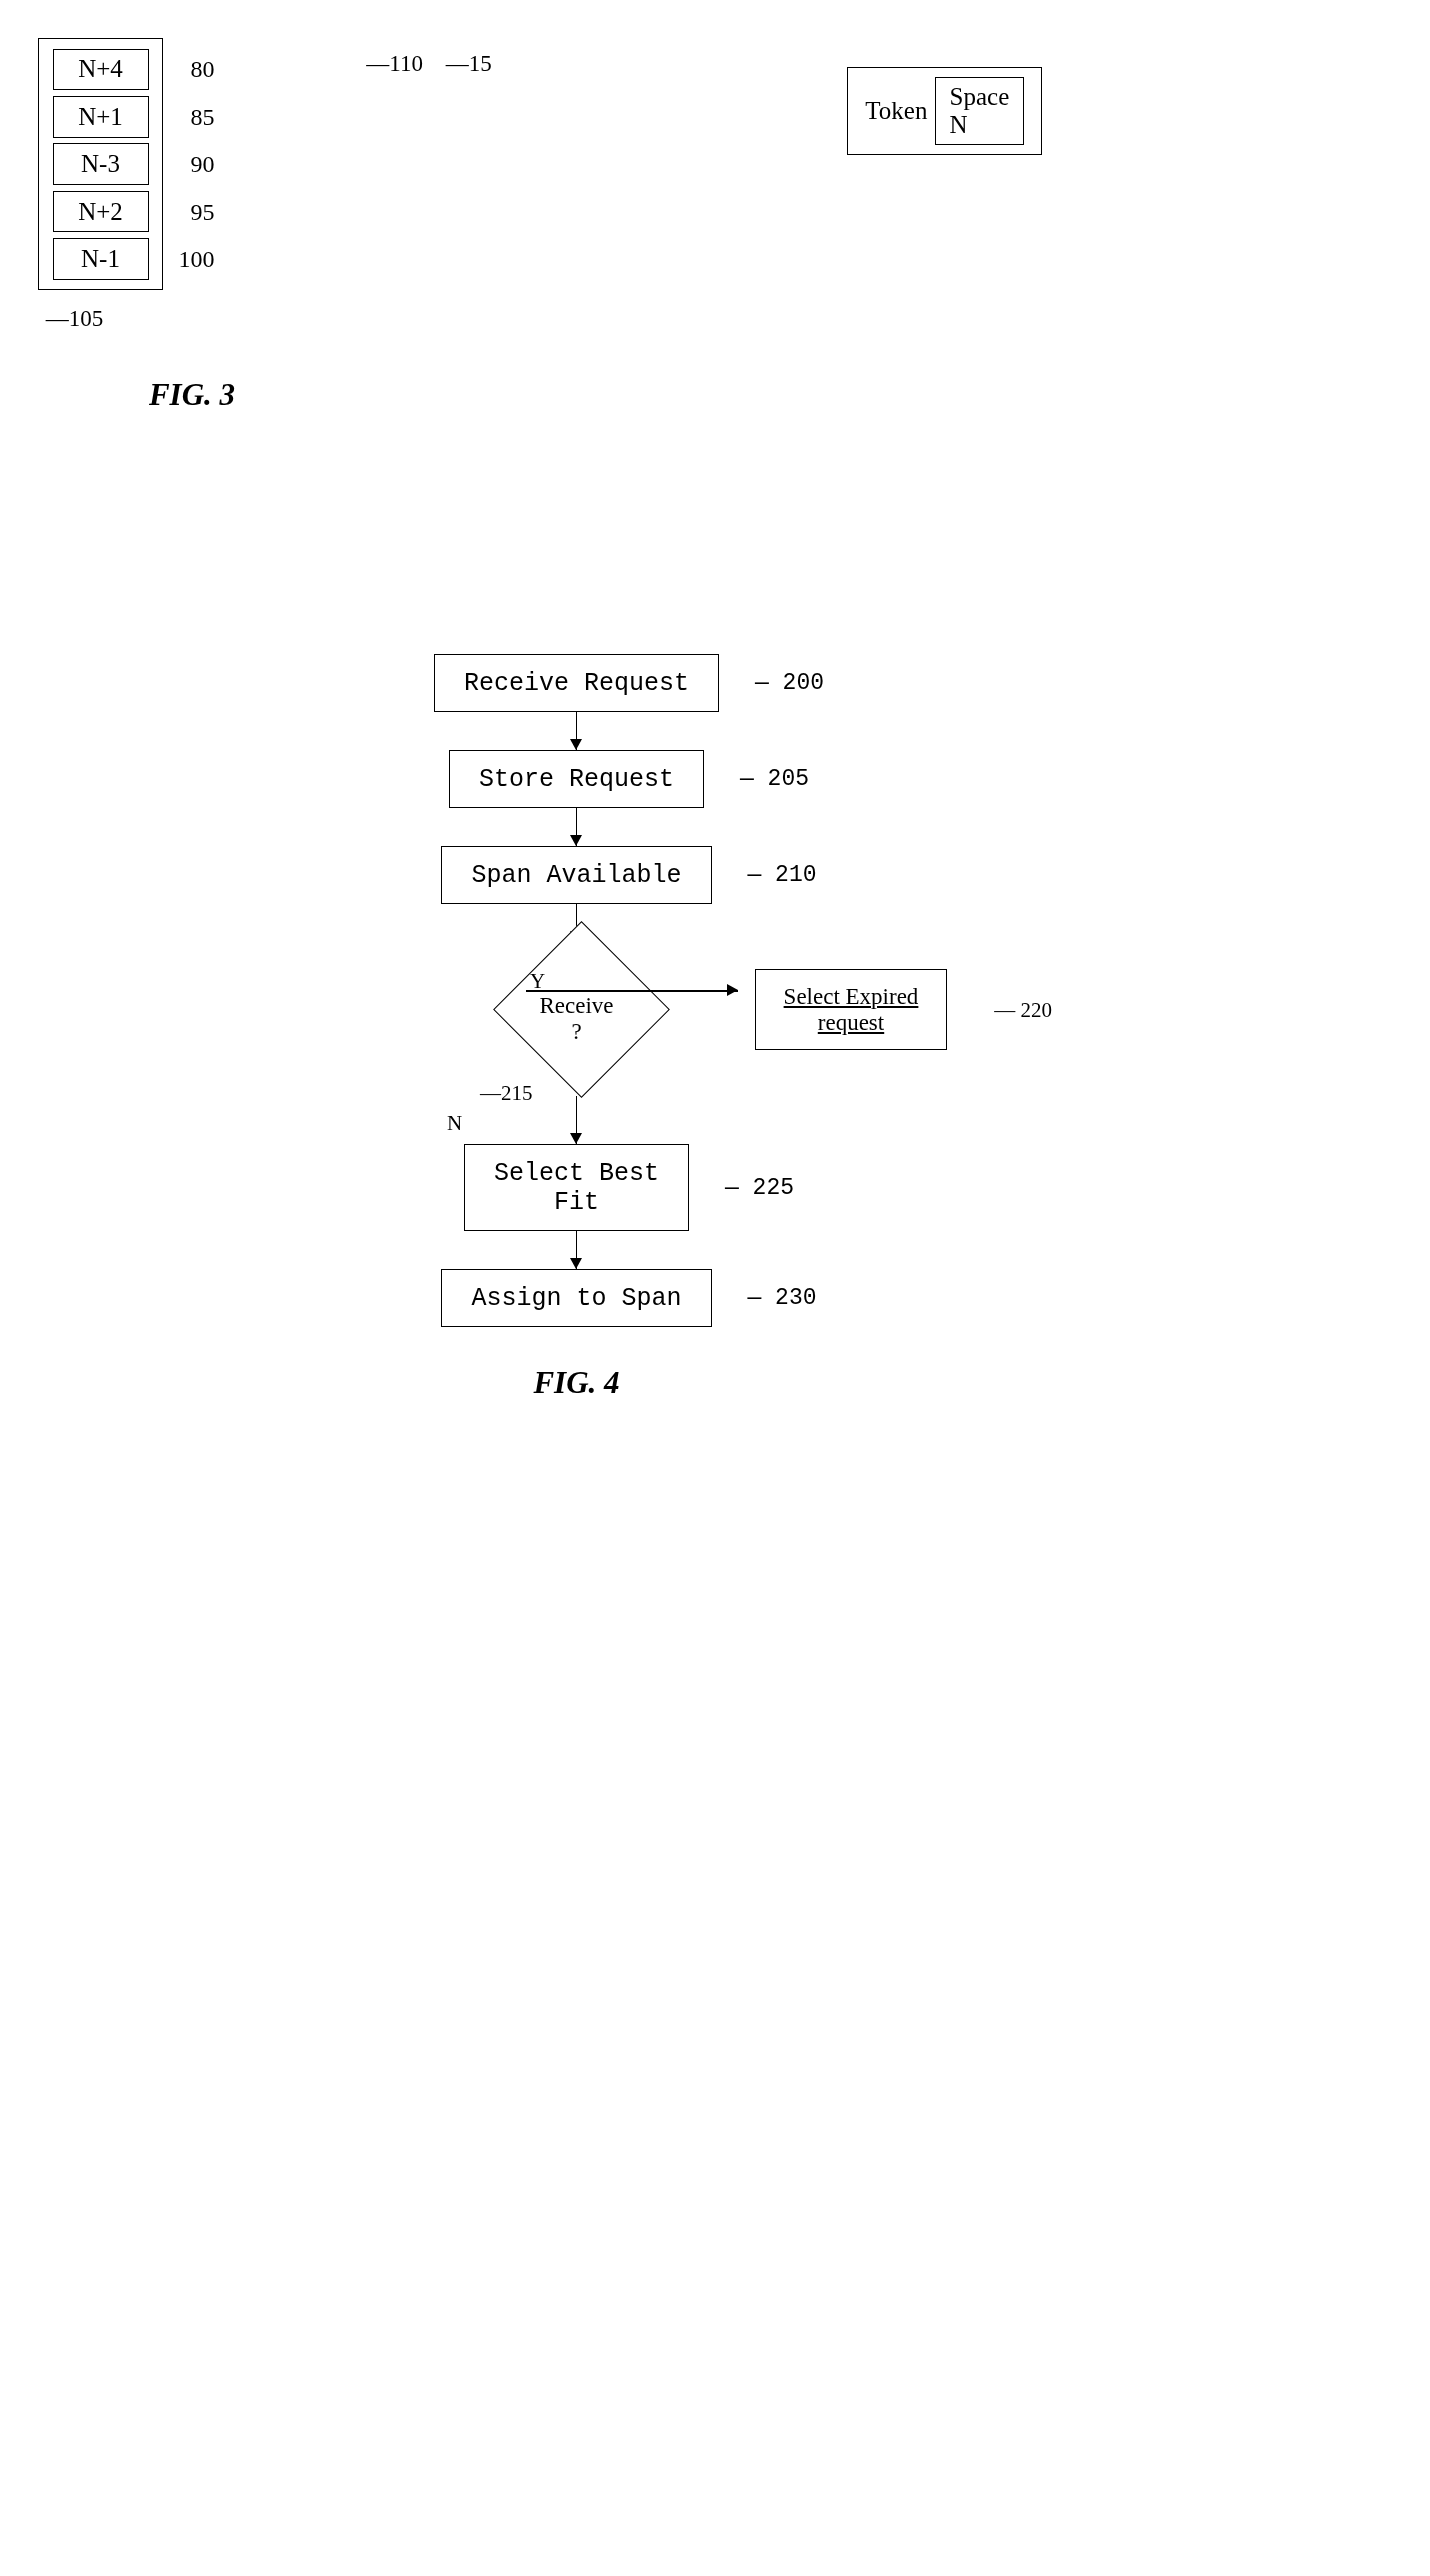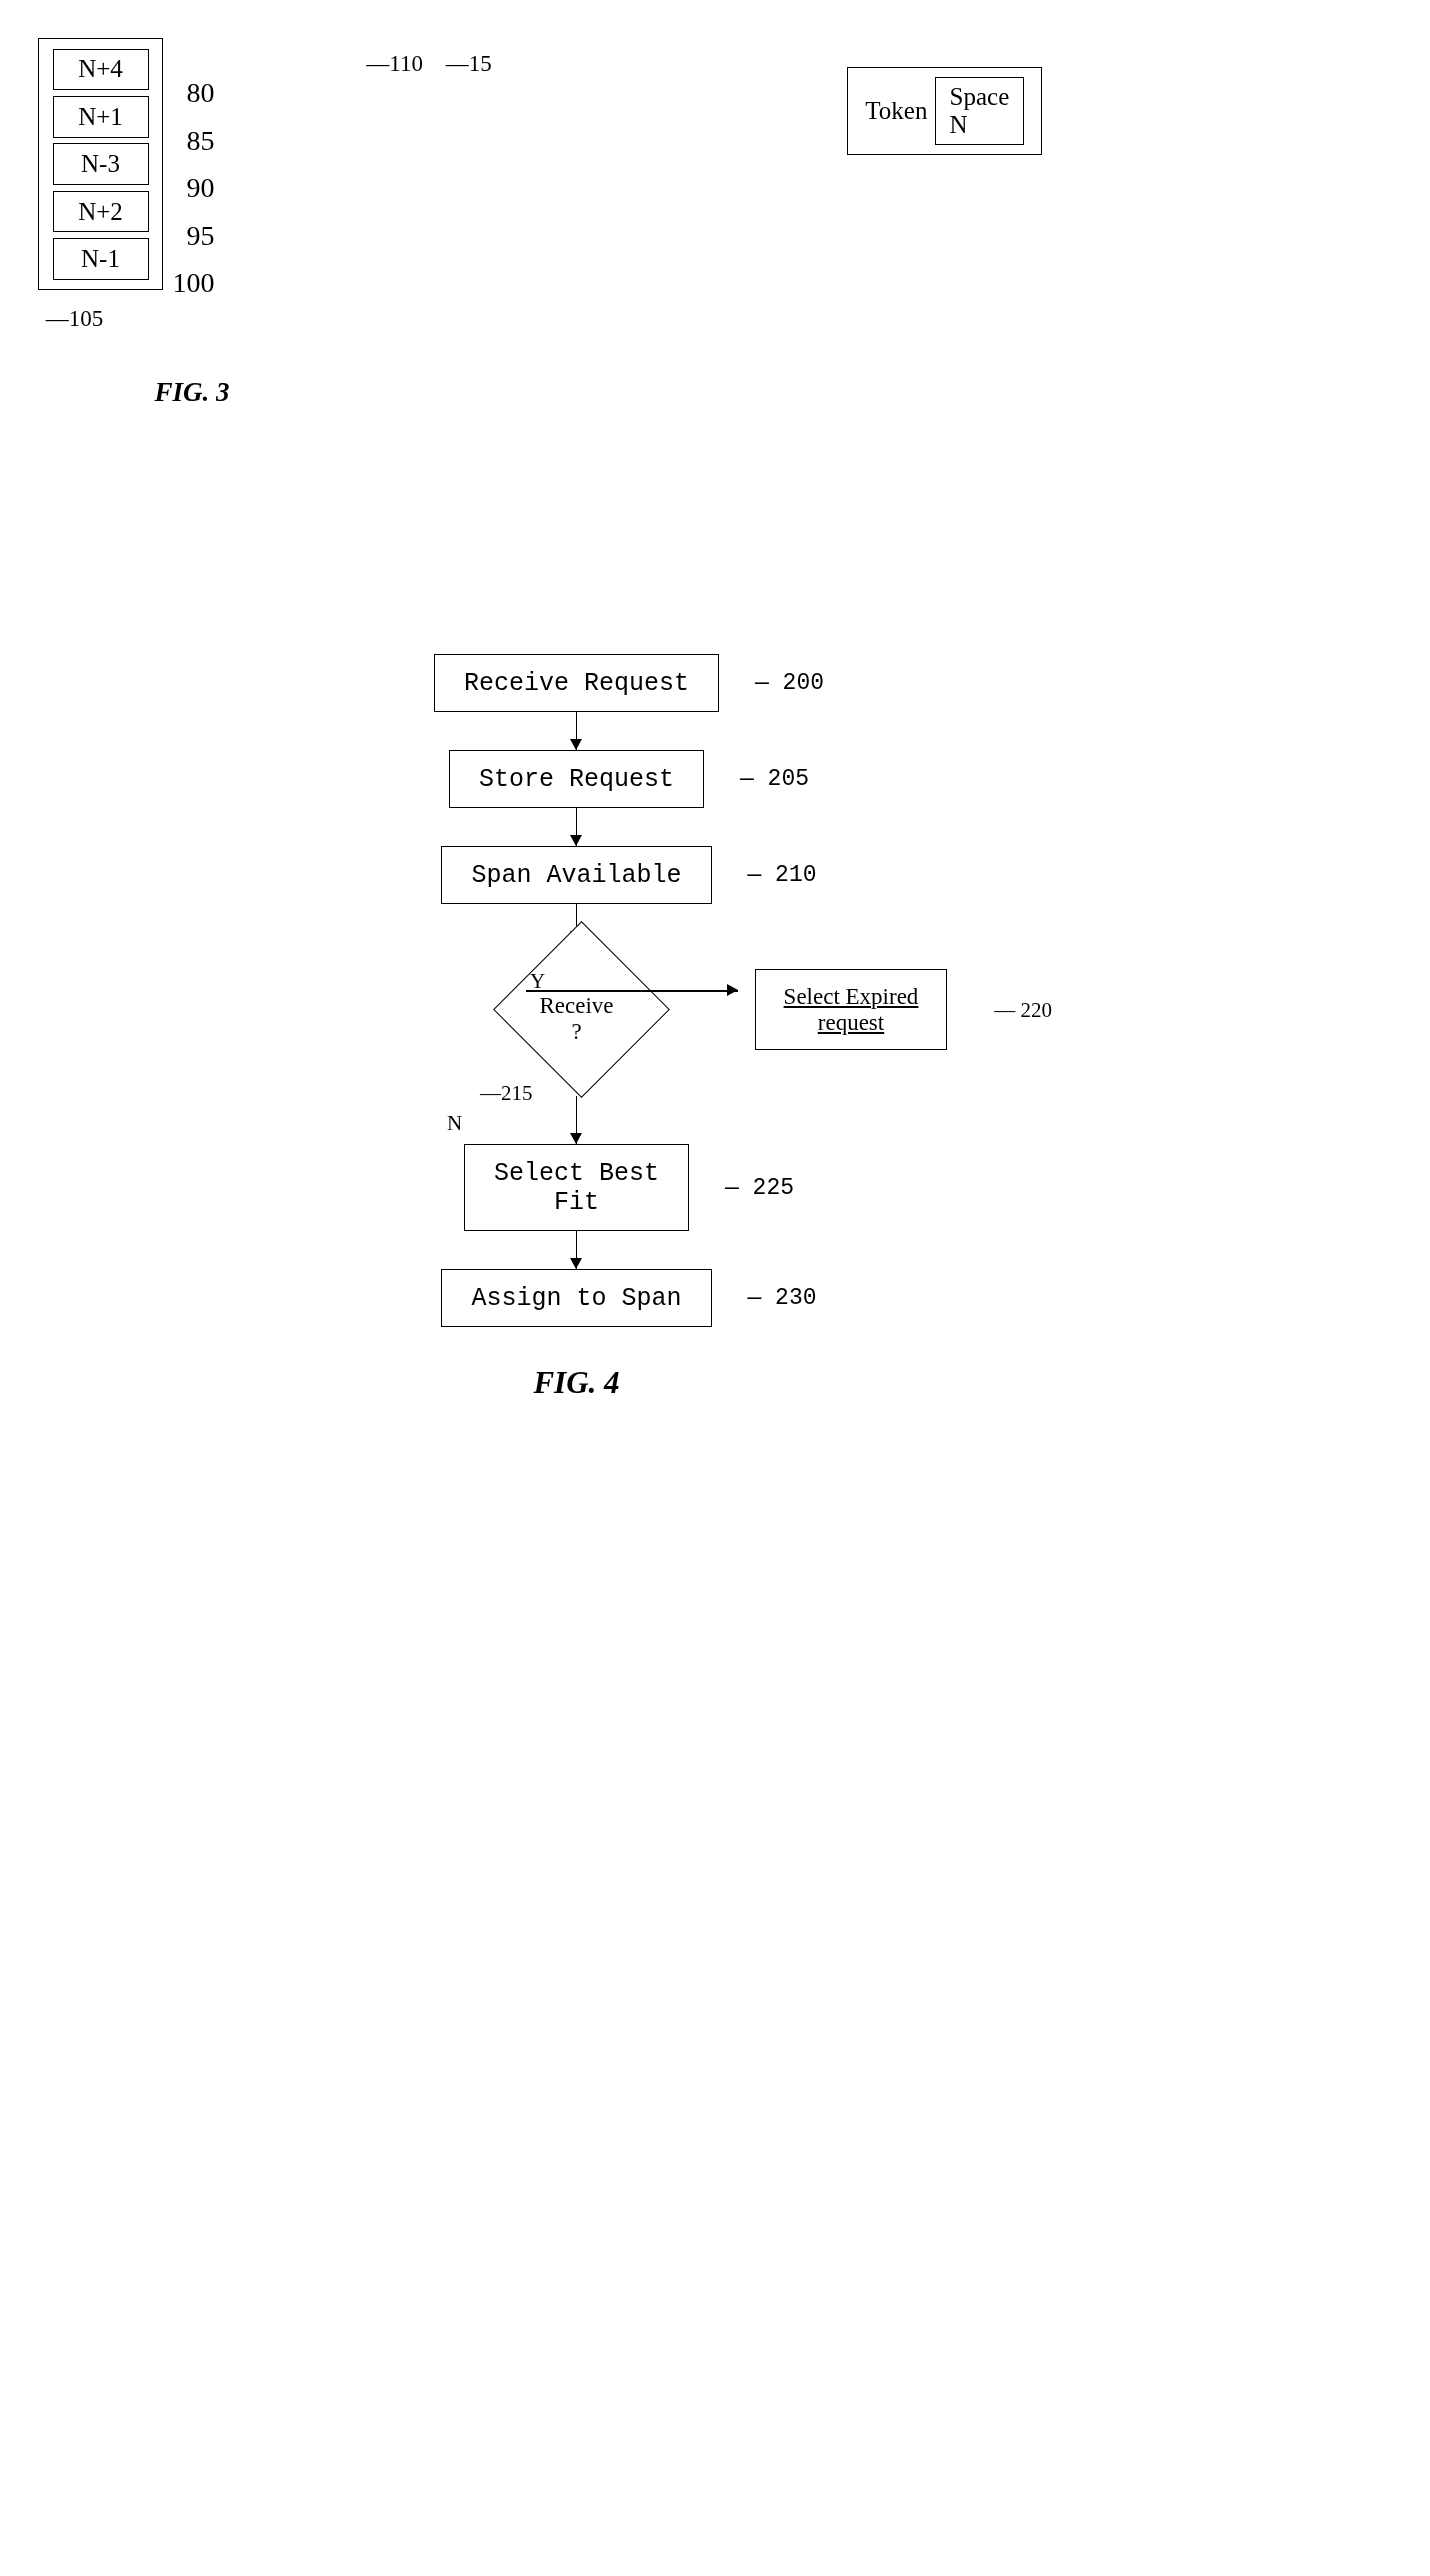--- a/index.html
+++ b/index.html
@@ -37,23 +37,22 @@
       min-width: 96px;
       position: relative;
       background: #fff;
     }
 
     .label-right {
       position: absolute;
       right: -67px;
       top: 50%;
       transform: translateY(-50%);
-      font-size: 28px;
+      font-size: 24px;
       white-space: nowrap;
-      margin-top: 24px;
     }
 
     .token-box {
       position: absolute;
       top: 19px;
       left: 365px;
       border: 1.9px solid #000;
       padding: 9.6px 17.3px;
       font-size: 25px;
       display: flex;
@@ -63,21 +62,21 @@
     }
 
     .space-n-box {
       border: 1.9px solid #000;
       padding: 4.8px 13.5px;
       font-size: 25px;
       background: #fff;
     }
 
     .fig-caption {
-      font-size: 27px;
+      font-size: 31px;
       font-style: italic;
       font-weight: bold;
       text-align: center;
       margin-top: 19px;
     }
 
     
     .fig4-container {
       position: absolute;
       top: 654px;

